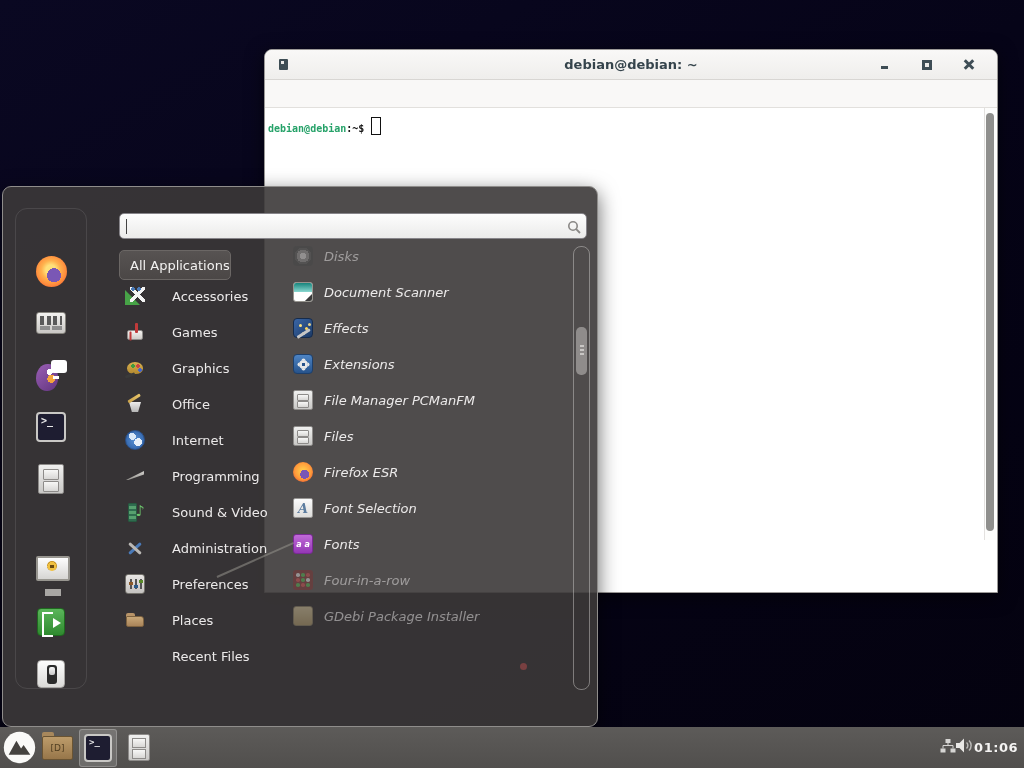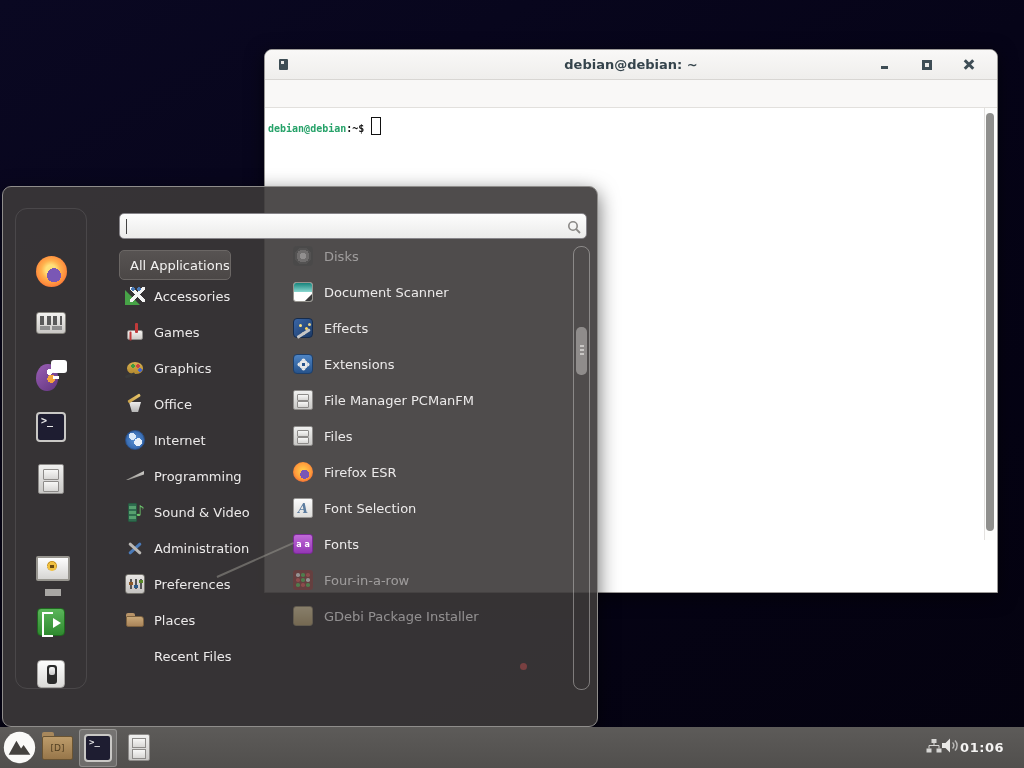--- a/index.html
+++ b/index.html
@@ -51,23 +51,23 @@
   .search { position:absolute; left:116px; top:26px; width:468px; height:26px;
             background:linear-gradient(#fdfdfd,#ebebea); border:1px solid #87858a; border-radius:5px; }
   .search::before { content:""; position:absolute; left:6px; top:5px; width:1px; height:15px; background:#444; }
   .search .mag { position:absolute; right:5px; top:5px; }
 
   .all-apps { position:absolute; left:116px; top:63px; width:112px; height:30px;
               background:linear-gradient(#575352,#4b4746); border:1px solid #6b6765; border-radius:5px;
               display:flex; align-items:center; padding-left:10px; font-size:13px; color:#f2f1f0; }
 
   .cat-list { position:absolute; left:116px; top:91px; width:150px; }
-  .cat-item { height:36px; display:flex; align-items:center; padding-left:6px; gap:9px; font-size:13px; }
+  .cat-item { height:36px; display:flex; align-items:center; padding-left:6px; gap:27px; font-size:13px; }
   .app-list { position:absolute; left:262px; top:51px; width:306px; }
-  .app-item { height:36px; display:flex; align-items:center; padding-left:28px; gap:11px; font-size:13px; }
+  .app-item { height:36px; display:flex; align-items:center; padding-left:28px; gap:11px; font-size:13px;font-style:italic; }
   .disabled { opacity:.5; }
 
   .menu-scroll-track { position:absolute; left:570px; top:59px; width:17px; height:444px;
                        border:1px solid rgba(200,198,196,.5); border-radius:8px; }
   .menu-scroll-thumb { position:absolute; left:2px; top:80px; width:11px; height:48px;
                        background:#8f8c8b; border-radius:5px; }
   .menu-scroll-thumb::before { content:""; position:absolute; left:3.5px; top:18px; width:4px; height:1.5px;
                        background:#c9c7c5; box-shadow:0 4px 0 #c9c7c5, 0 8px 0 #c9c7c5; }
 
   .watermark { position:absolute; left:453px; top:468px; font-size:45px; font-weight:500;
@@ -228,21 +228,21 @@
      border:1px solid #6a5433; border-radius:2px; color:rgba(50,36,14,.75);
      font-size:9px; display:flex; align-items:center; justify-content:center; }
   .tb-terminal { width:28px; height:28px; background:#1e1d31; border:2px solid #c9c8c5; border-radius:4px; position:relative; }
   .tb-terminal::before { content:">_"; position:absolute; left:3px; top:1px; color:#e9e9e9;
      font:bold 9px "DejaVu Sans Mono", monospace; }
   .tb-cabinet { width:22px; height:27px; background:linear-gradient(#f0f0ef,#c9c8c6);
      border:1px solid #8d8b89; border-radius:2px; position:relative; }
   .tb-cabinet::before, .tb-cabinet::after { content:""; position:absolute; left:3px; right:3px; height:8px;
      border:1px solid #8d8b89; background:linear-gradient(#f7f7f6,#d8d7d5); }
   .tb-cabinet::before { top:3px; } .tb-cabinet::after { top:14px; }
-  .tray { margin-left:auto; display:flex; align-items:center; padding-right:20px; }
+  .tray { margin-left:auto; display:flex; align-items:center; padding-right:6px; }
   .clock { font-size:13px; font-weight:bold; color:#f4f3f2; letter-spacing:.5px; }
 </style>
 </head>
 <body>
 
 <div class="terminal">
   <div class="titlebar">
     <span class="titlebar-icon"></span>
     <span class="title-text">debian@debian: ~</span>
     <span class="win-buttons">

